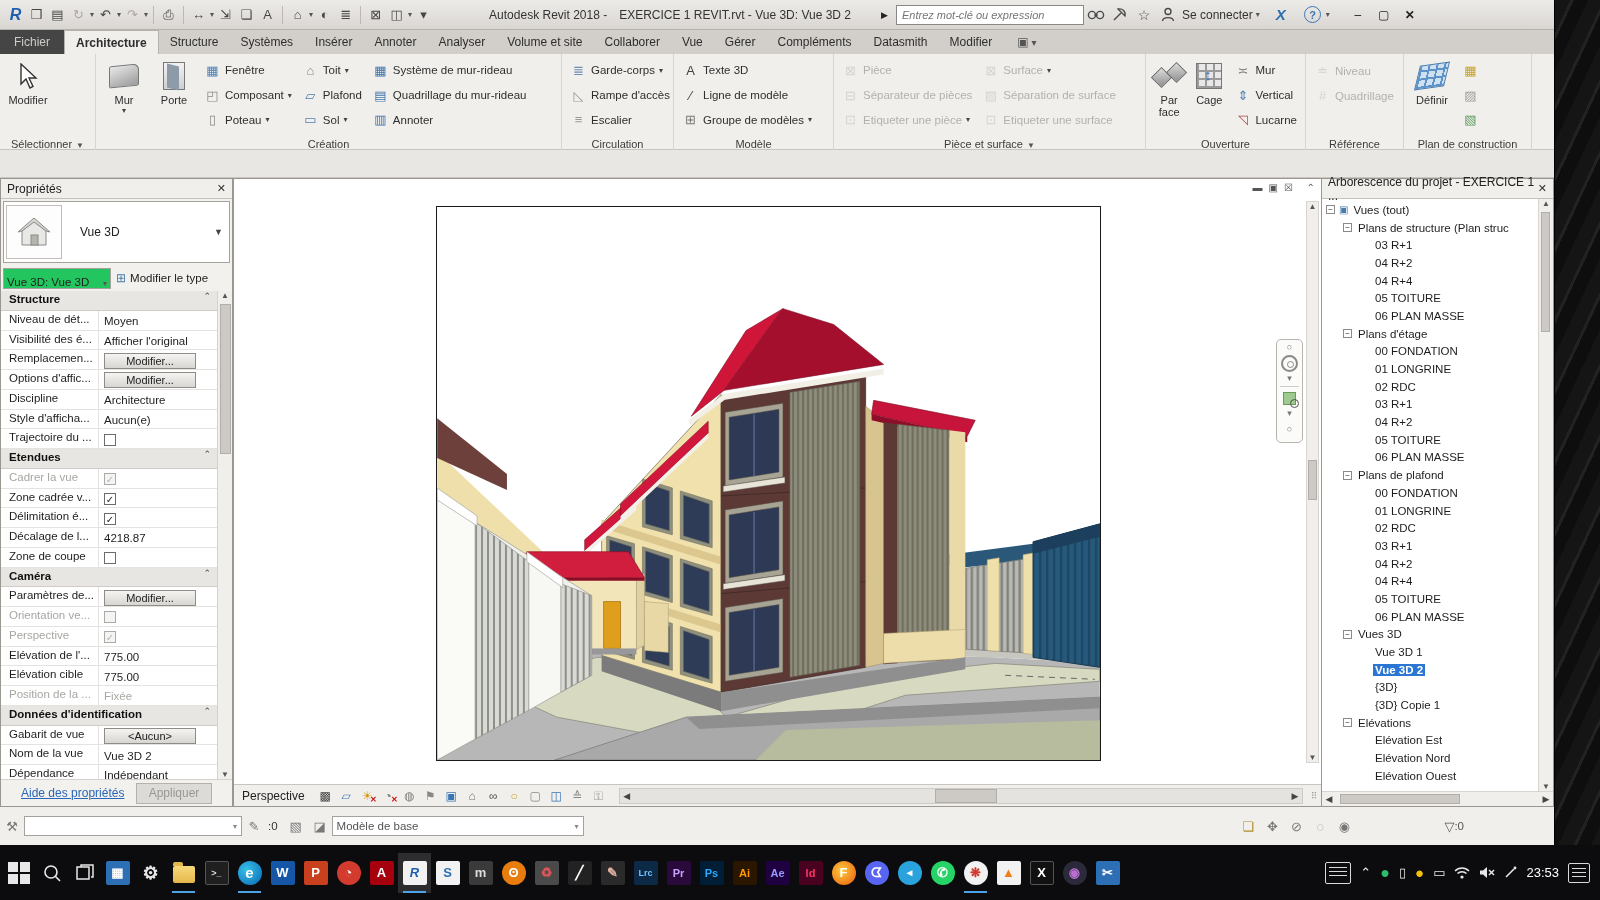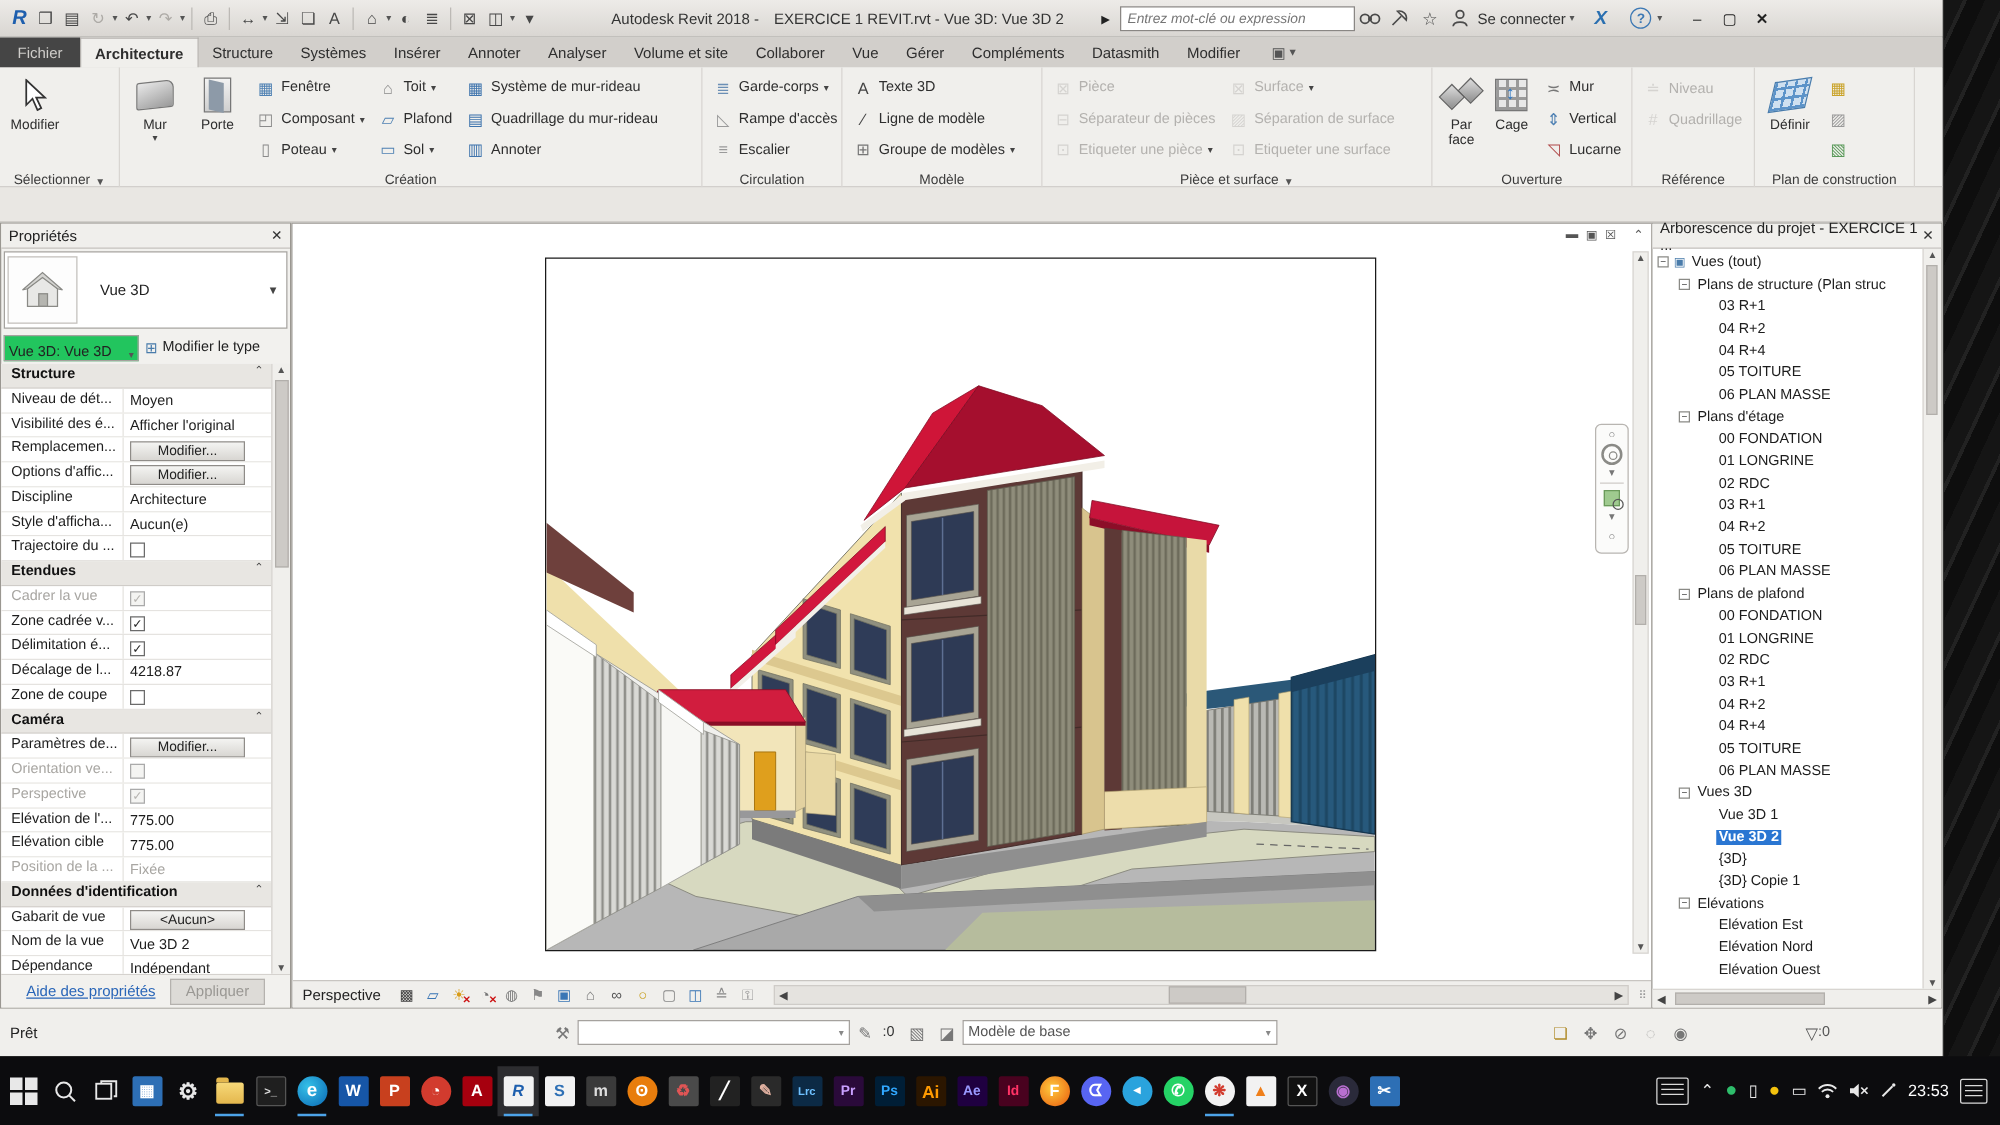--- a/index.html
+++ b/index.html
@@ -1028,21 +1028,20 @@
           <span style="width:14px;text-align:center">◀</span>
           <div class="bht">
               <div class="bhthumb"></div>
             </div>
           <span style="width:14px;text-align:center">▶</span>
         </div>
       </div>
     </div>
 
     <div class="statusbar">
-      <span class="sb-ready">Prêt</span>
       <span class="sb-ico">⚒</span>
       <div class="sb-combo">
           <span class="ca">▾</span>
         </div>
       <span class="sb-ico">✎</span>
       <span class="sb-count">:0</span>
       <span class="sb-ico">▧</span>
       <span class="sb-ico">◪</span>
       <div class="sb-combo" style="width:252px">
         <span>Modèle de base</span>
@@ -1138,21 +1137,21 @@
         <div class="tb-cell">
           <div class="ticon" style="background: rgb(12, 42, 69); color: rgb(111, 193, 255); font-size: 9px;">Lrc</div>
         </div>
         <div class="tb-cell">
           <div class="ticon" style="background: rgb(42, 10, 58); color: rgb(201, 160, 255); font-size: 11px;">Pr</div>
         </div>
         <div class="tb-cell">
           <div class="ticon" style="background: rgb(0, 30, 54); color: rgb(49, 168, 255); font-size: 11px;">Ps</div>
         </div>
         <div class="tb-cell">
-          <div class="ticon" style="background: rgb(43, 22, 0); color: rgb(255, 154, 0); font-size: 14px;">Ai</div>
+          <div class="ticon" style="background: rgb(43, 22, 0); color: rgb(255, 154, 0); font-size: 11px;">Ai</div>
         </div>
         <div class="tb-cell">
           <div class="ticon" style="background: rgb(31, 0, 64); color: rgb(153, 153, 255); font-size: 11px;">Ae</div>
         </div>
         <div class="tb-cell">
           <div class="ticon" style="background: rgb(73, 2, 31); color: rgb(255, 51, 102); font-size: 11px;">Id</div>
         </div>
         <div class="tb-cell">
           <div class="ticon circle" style="background: radial-gradient(circle at 40% 40%, rgb(255, 203, 61), rgb(232, 89, 12)); color: rgb(255, 255, 255);">F</div>
         </div>

